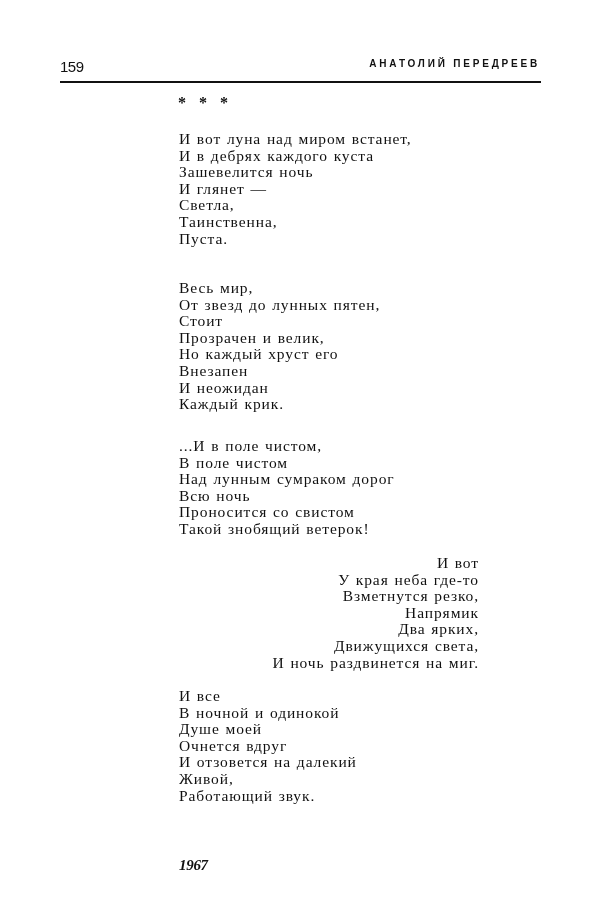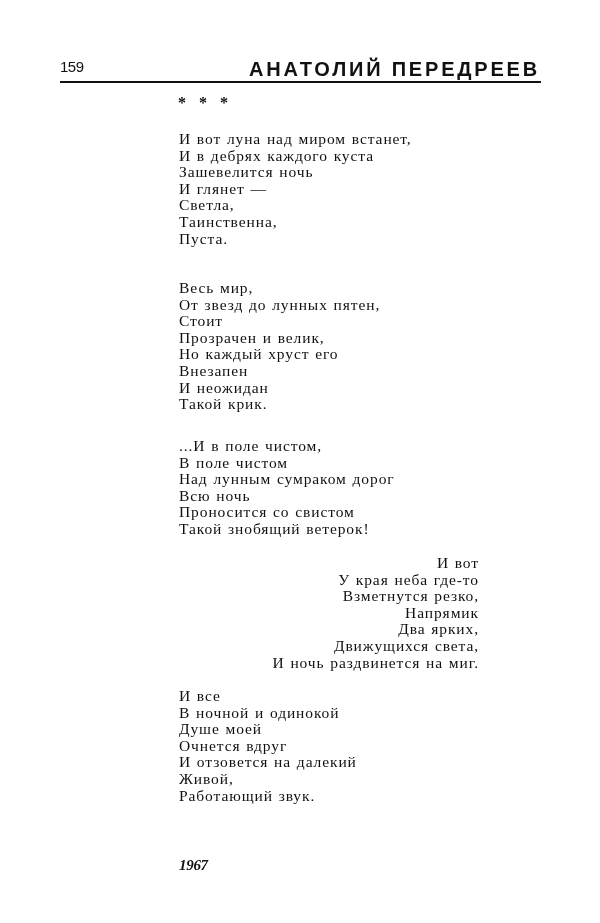--- a/index.html
+++ b/index.html
@@ -28,21 +28,21 @@
       left: 0;
       top: 0;
       font-size: 15px;
       font-family: "Liberation Sans", "DejaVu Sans", sans-serif;
       letter-spacing: -0.5px;
     }
     .running-title {
       position: absolute;
       right: 0;
       top: 0;
-      font-size: 20px;
+      font-size: 10px;
       font-weight: bold;
       letter-spacing: 2.8px;
       font-family: "Liberation Sans", "DejaVu Sans", sans-serif;
     }
     .header-rule {
       position: absolute;
       left: 60px;
       top: 81px;
       width: 481px;
       height: 2px;
@@ -111,21 +111,21 @@
   </div>
 
   <div class="stanza" style="top:280px;">
     <span class="line">Весь мир,</span>
     <span class="line">От звезд до лунных пятен,</span>
     <span class="line">Стоит</span>
     <span class="line">Прозрачен и велик,</span>
     <span class="line">Но каждый хруст его</span>
     <span class="line">Внезапен</span>
     <span class="line">И неожидан</span>
-    <span class="line">Такой крик.</span>
+    <span class="line">Каждый крик.</span>
   </div>
 
   <div class="stanza" style="top:438px;">
     <span class="line">...И в поле чистом,</span>
     <span class="line">В поле чистом</span>
     <span class="line">Над лунным сумраком дорог</span>
     <span class="line">Всю ночь</span>
     <span class="line">Проносится со свистом</span>
     <span class="line">Такой знобящий ветерок!</span>
   </div>

